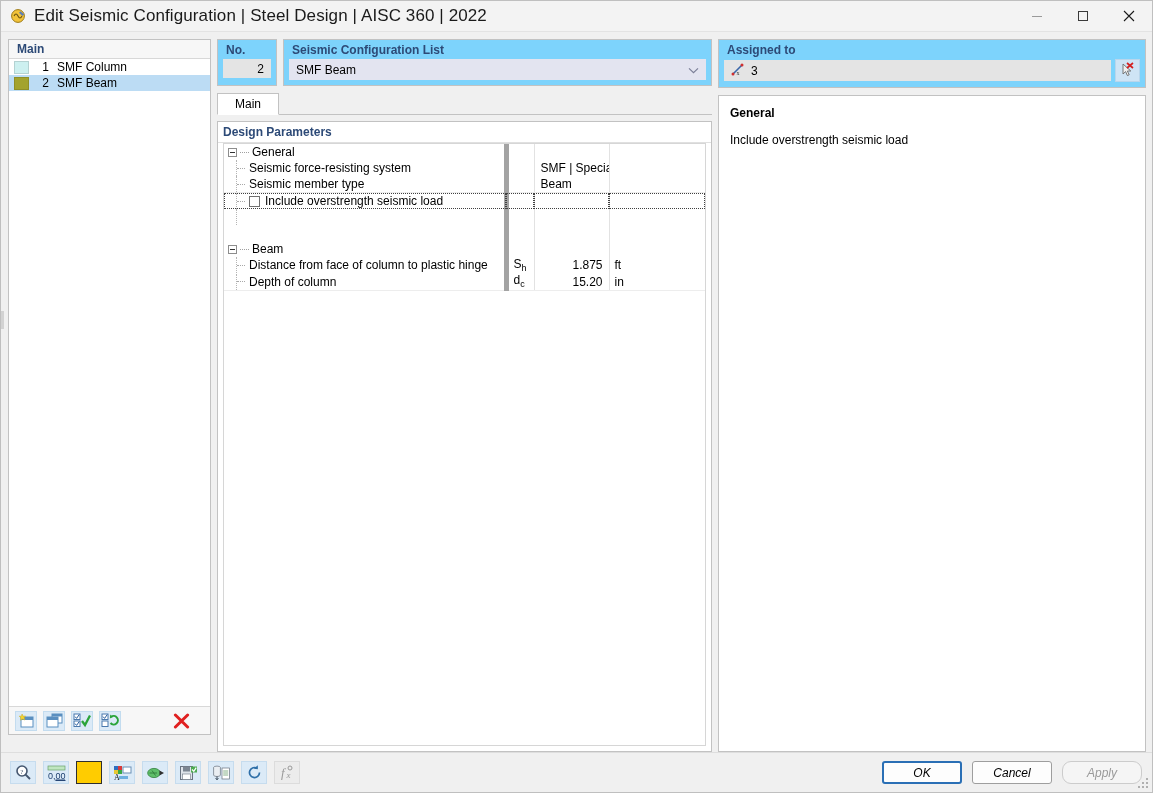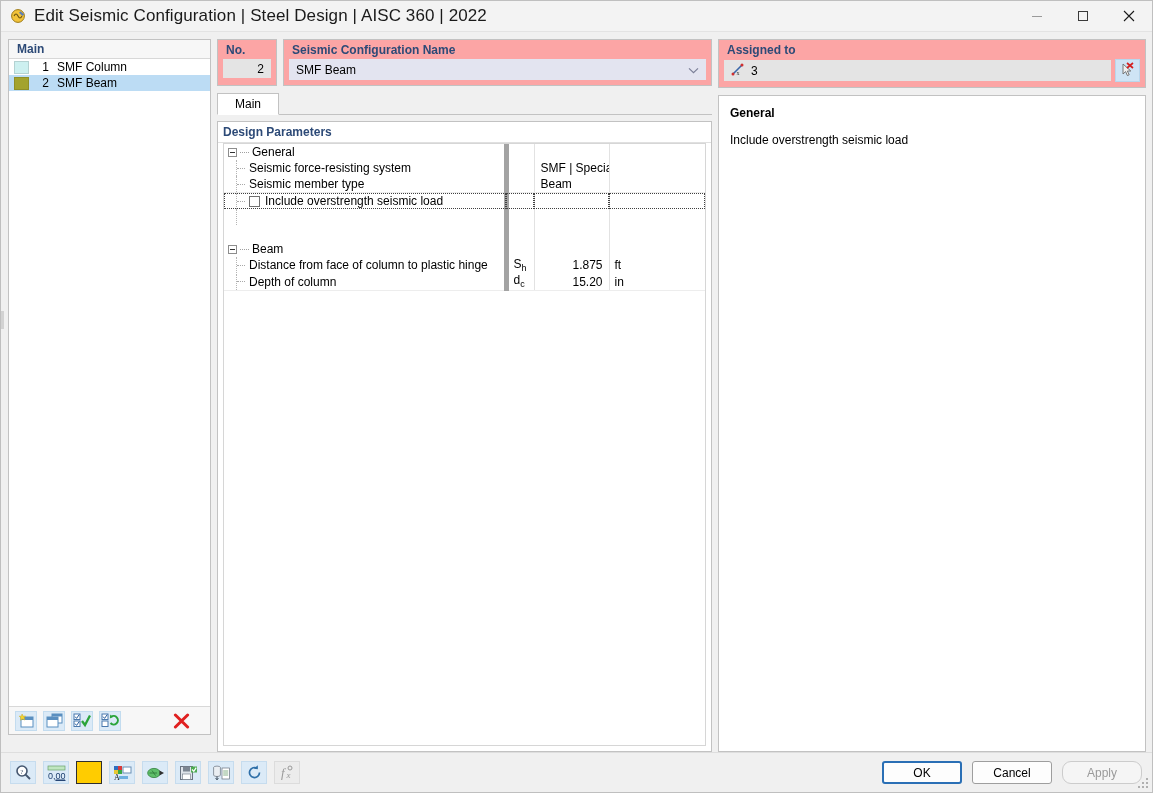--- a/index.html
+++ b/index.html
@@ -114,21 +114,21 @@
 
   
   .mid-col {
     flex: 1 1 auto;
     display: flex; flex-direction: column;
     min-width: 0;
   }
   .top-row { display: flex; gap: 6px; margin-bottom: 7px; }
 
   .fieldbox {
-    background: #fca5a5;
+    background: #7dd3fc;
     border: 1px solid #c2c2c2;
     display: flex; flex-direction: column;
   }
   .fb-label {
     color: #2d4a77; font-weight: bold; font-size: 12px;
     padding: 3px 0 2px 8px;
   }
   .no-box { width: 60px; flex: 0 0 60px; }
   .no-value {
     margin: 0 5px 5px 5px;
@@ -361,20 +361,21 @@
   .ftbtn.disabled { background: #ececec; border-color: #dcdcdc; }
   .footer-btns { margin-left: auto; display: flex; gap: 10px; }
   .btn {
     width: 80px; height: 23px;
     background: #fdfdfd;
     border: 1px solid #9e9e9e;
     border-radius: 3px;
     font-size: 12px;
     display: flex; align-items: center; justify-content: center;
     font-family: "Liberation Sans", sans-serif;
+    font-style: italic;
   }
   .btn.default { border: 2px solid #2a6fb5; }
   .btn.disabled { color: #9a9a9a; border-color: #cccccc; background: #f5f5f5; border-radius: 9px; }
   .resize-grip {
     position: absolute; right: 2px; bottom: 2px;
     width: 12px; height: 12px;
   }
   .resize-grip i {
     position: absolute; width: 2px; height: 2px; background: #b0b0b0;
   }
@@ -478,21 +479,21 @@
     </div>
 
     <div class="mid-col">
 
       <div class="top-row">
         <div class="fieldbox no-box">
           <div class="fb-label">No.</div>
           <div class="no-value">2</div>
         </div>
         <div class="fieldbox name-box">
-          <div class="fb-label">Seismic Configuration Name</div>
+          <div class="fb-label">Seismic Configuration List</div>
           <div class="combo">
             <span>SMF Beam</span>
             <span class="chev">
               <svg width="11" height="7" viewBox="0 0 11 7">
                   <path d="M1 1.4 L5.5 5.6 L10 1.4" fill="none" stroke="#7b7f97" stroke-width="1.2"></path>
                 </svg>
             </span>
           </div>
         </div>
       </div>

